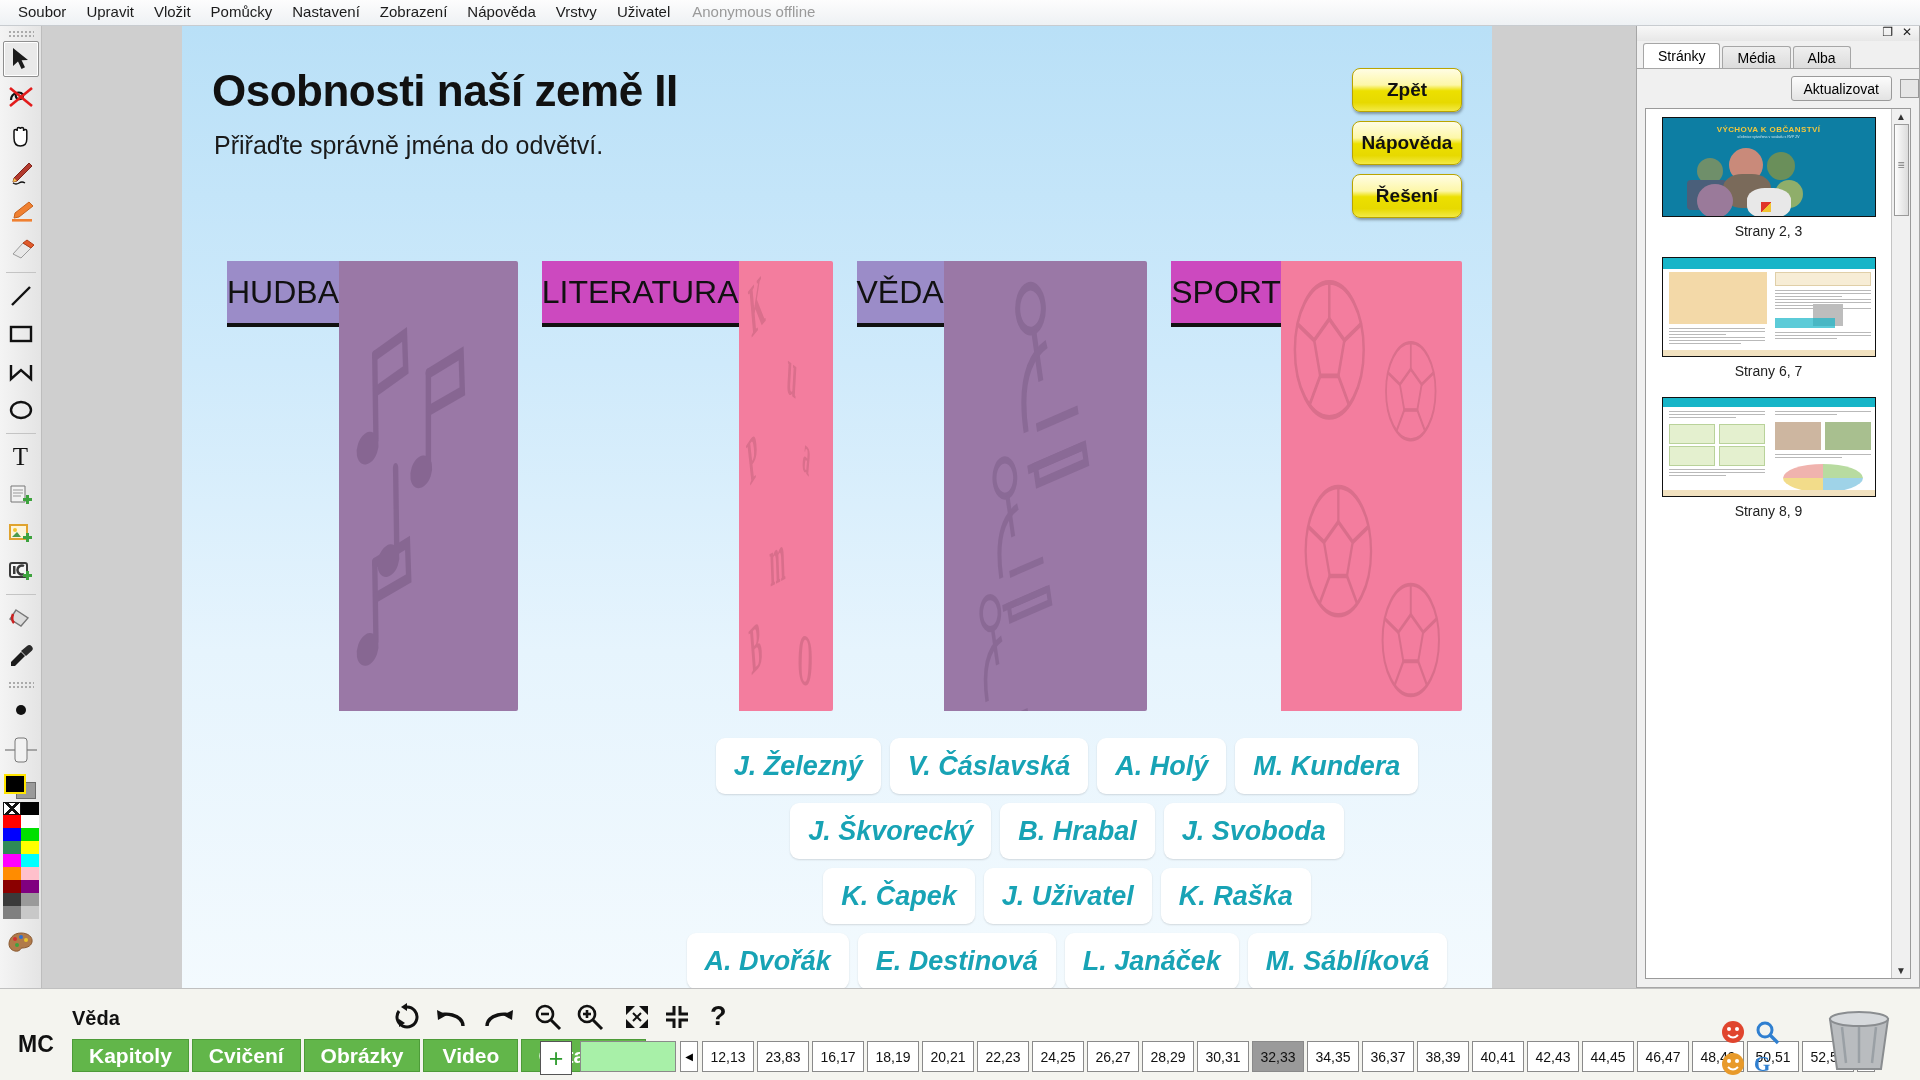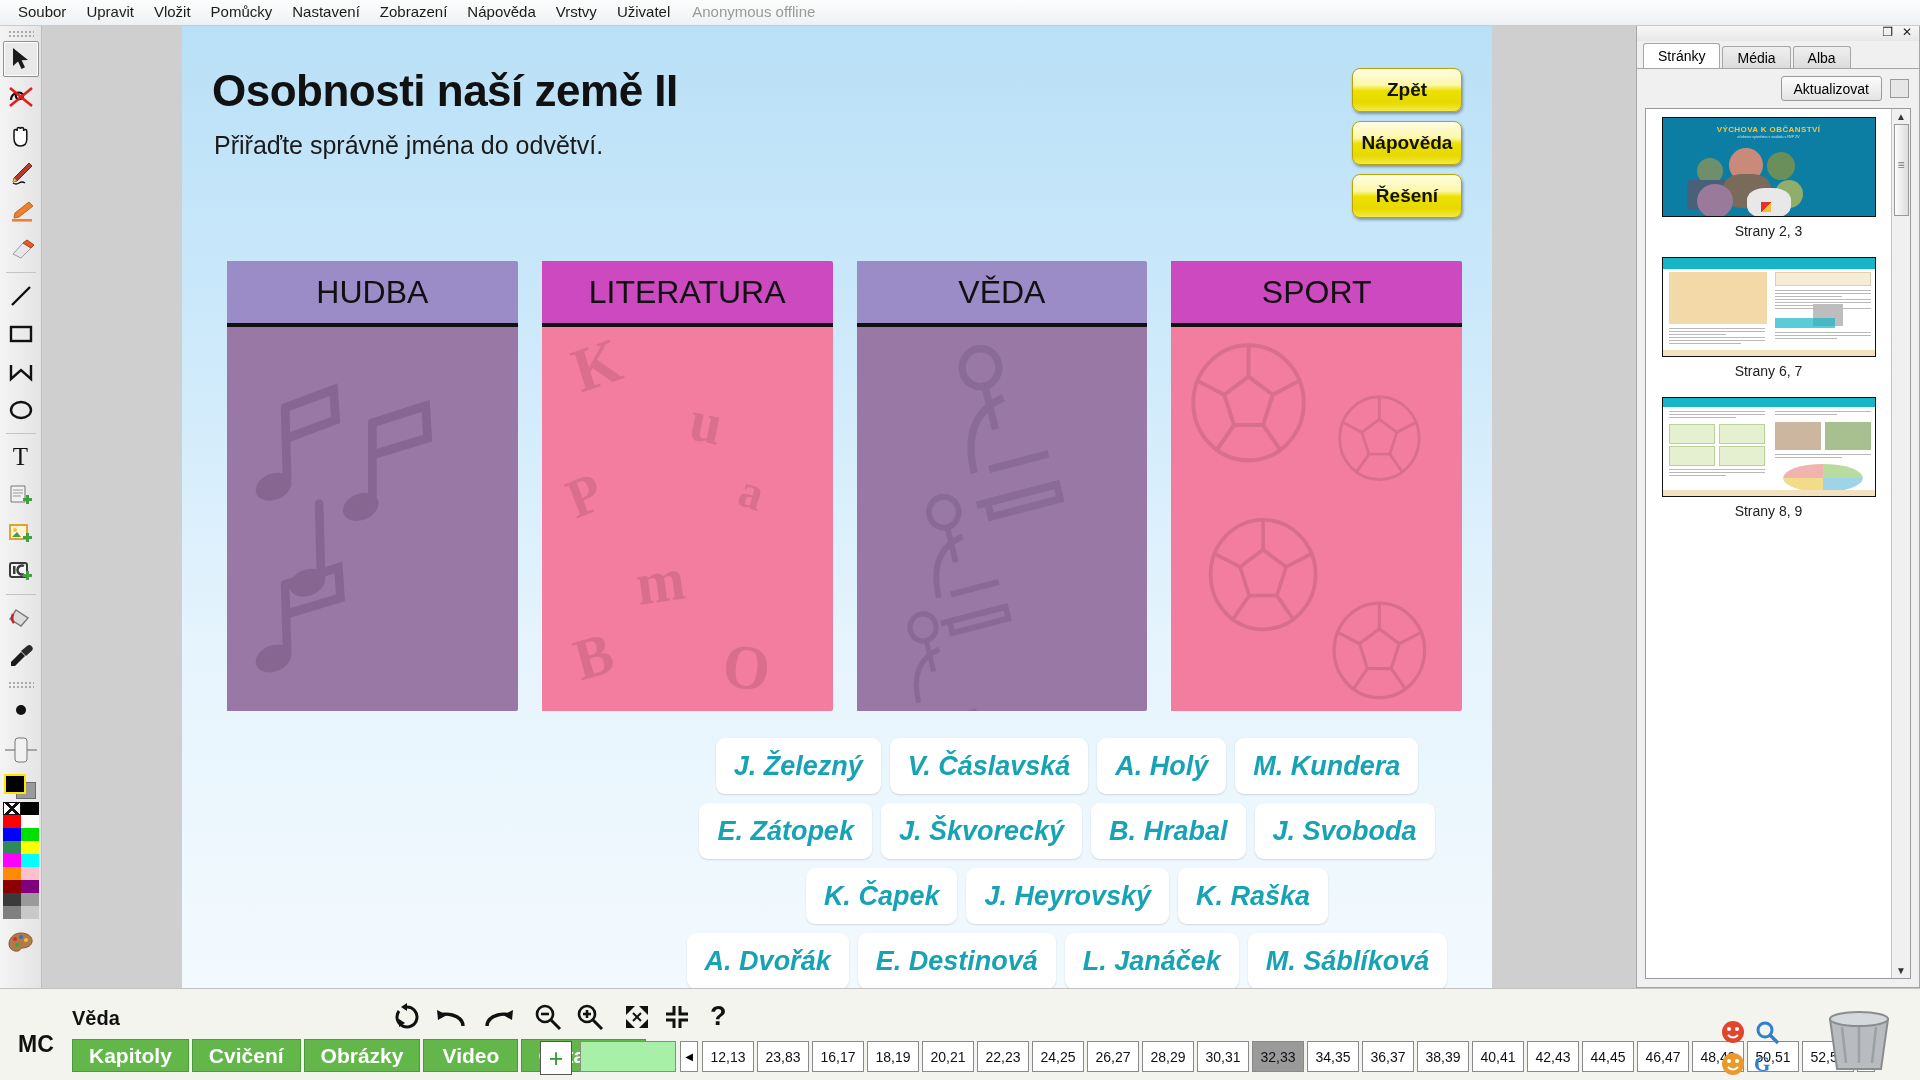--- a/index.html
+++ b/index.html
@@ -64,21 +64,21 @@
     position:absolute; right:30px; width:110px; height:44px;
     border-radius:8px; border:1px solid #b9a400;
     background:linear-gradient(180deg,#fffde4 0%,#fdf7a8 38%,#ece000 52%,#e7d900 80%,#f3ea46 100%);
     box-shadow:1px 2px 3px rgba(0,0,0,.35);
     font-weight:bold; font-size:19px; color:#111;
     display:flex; align-items:center; justify-content:center; cursor:pointer;
   }
 
   
   #cats{ position:absolute; left:30px; top:235px; width:1250px; height:450px; display:flex; gap:9px;}
-  .cat{ flex:1; display:flex; flex-direction:column; border-radius:2px; overflow:hidden; position:relative;padding-left:15px;}
+  .cat{ flex:1; display:flex; flex-direction:row; border-radius:2px; overflow:hidden; position:relative;padding-left:15px;}
   .cat-head{ height:66px; display:flex; align-items:center; justify-content:center;
      font-size:32px; color:#111; border-bottom:4px solid #111;}
   .cat-body{ flex:1; position:relative; overflow:hidden;}
   .cat.purple .cat-head{ background:#9b8cc8;} .cat.purple .cat-body{ background:#9a78a6;}
   .cat.pink .cat-head{ background:#cc49bf;} .cat.pink .cat-body{ background:#f37d9e;}
   .deco{ position:absolute; pointer-events:none; }
 
   
   #names{ position:absolute; left:400px; top:712px; width:970px;}
   .namerow{ display:flex; gap:9px; margin-bottom:9px; justify-content:center;}
@@ -97,21 +97,21 @@
   }
   #rp-title{ height:18px; background:linear-gradient(#fbfbfb,#e7e7e7);
      display:flex; justify-content:flex-end; align-items:center; gap:9px; padding-right:7px;}
   .rp-ic{ font-size:12px; color:#222; cursor:pointer; line-height:1;}
   #rp-tabs{ display:flex; height:27px; padding-left:6px; background:#f0f0f0; align-items:flex-end;}
   .rp-tab{ height:22px; padding:0 14px; font-size:14px; display:flex; align-items:center;
      border:1px solid #a6a6a6; border-bottom:none; background:linear-gradient(#efefef,#dcdcdc);
      margin-right:2px; border-radius:3px 3px 0 0; cursor:pointer;}
   .rp-tab.active{ background:#fff; height:25px; }
   #rp-toolrow{ height:40px; border-top:1px solid #a6a6a6; background:#f0f0f0;
-     display:flex; align-items:center; justify-content:flex-end; gap:8px; padding-right:10px;}
+     display:flex; align-items:center; justify-content:flex-end; gap:8px; }
   #btn-refresh{ height:25px; padding:0 12px; font-size:14px; background:linear-gradient(#fcfcfc,#e3e3e3);
      border:1px solid #9a9a9a; border-radius:3px; cursor:pointer; display:flex; align-items:center;}
   #cb-refresh{ width:19px; height:19px; background:#e6e6e6; border:1px solid #9a9a9a; cursor:pointer;}
   #rp-list-wrap{ flex:1; margin:0 8px 8px 8px; border:1px solid #9a9a9a; background:#fff;
      display:flex; overflow:hidden;}
   #rp-list{ flex:1; overflow:hidden; padding-top:8px;}
   .thumb-item{ width:100%; display:flex; flex-direction:column; align-items:center; margin-bottom:18px;}
   .thumb-box{ width:214px; height:100px; border:1px solid #111; background:#fff; position:relative; overflow:hidden;}
   .thumb-cap{ font-size:14px; color:#222; margin-top:6px;}
   #rp-scroll{ width:19px; background:#f0f0f0; border-left:1px solid #c4c4c4;
@@ -441,28 +441,27 @@
     </div>
 
     <div id="names">
       <div class="namerow">
         <div class="nametile">J. Železný</div>
         <div class="nametile">V. Čáslavská</div>
         <div class="nametile">A. Holý</div>
         <div class="nametile">M. Kundera</div>
       </div>
       <div class="namerow">
-        <div class="nametile">E. Zátopek</div>
         <div class="nametile">J. Škvorecký</div>
         <div class="nametile">B. Hrabal</div>
         <div class="nametile">J. Svoboda</div>
       </div>
       <div class="namerow">
         <div class="nametile">K. Čapek</div>
-        <div class="nametile">J. Heyrovský</div>
+        <div class="nametile">J. Uživatel</div>
         <div class="nametile">K. Raška</div>
       </div>
       <div class="namerow">
         <div class="nametile">A. Dvořák</div>
         <div class="nametile">E. Destinová</div>
         <div class="nametile">L. Janáček</div>
         <div class="nametile">M. Sáblíková</div>
       </div>
     </div>
 

